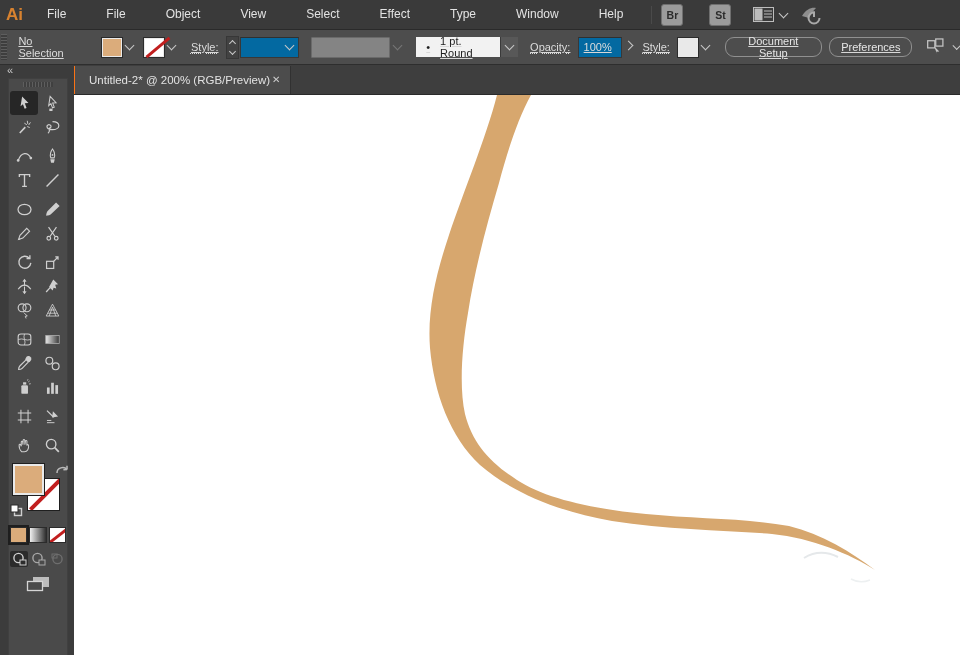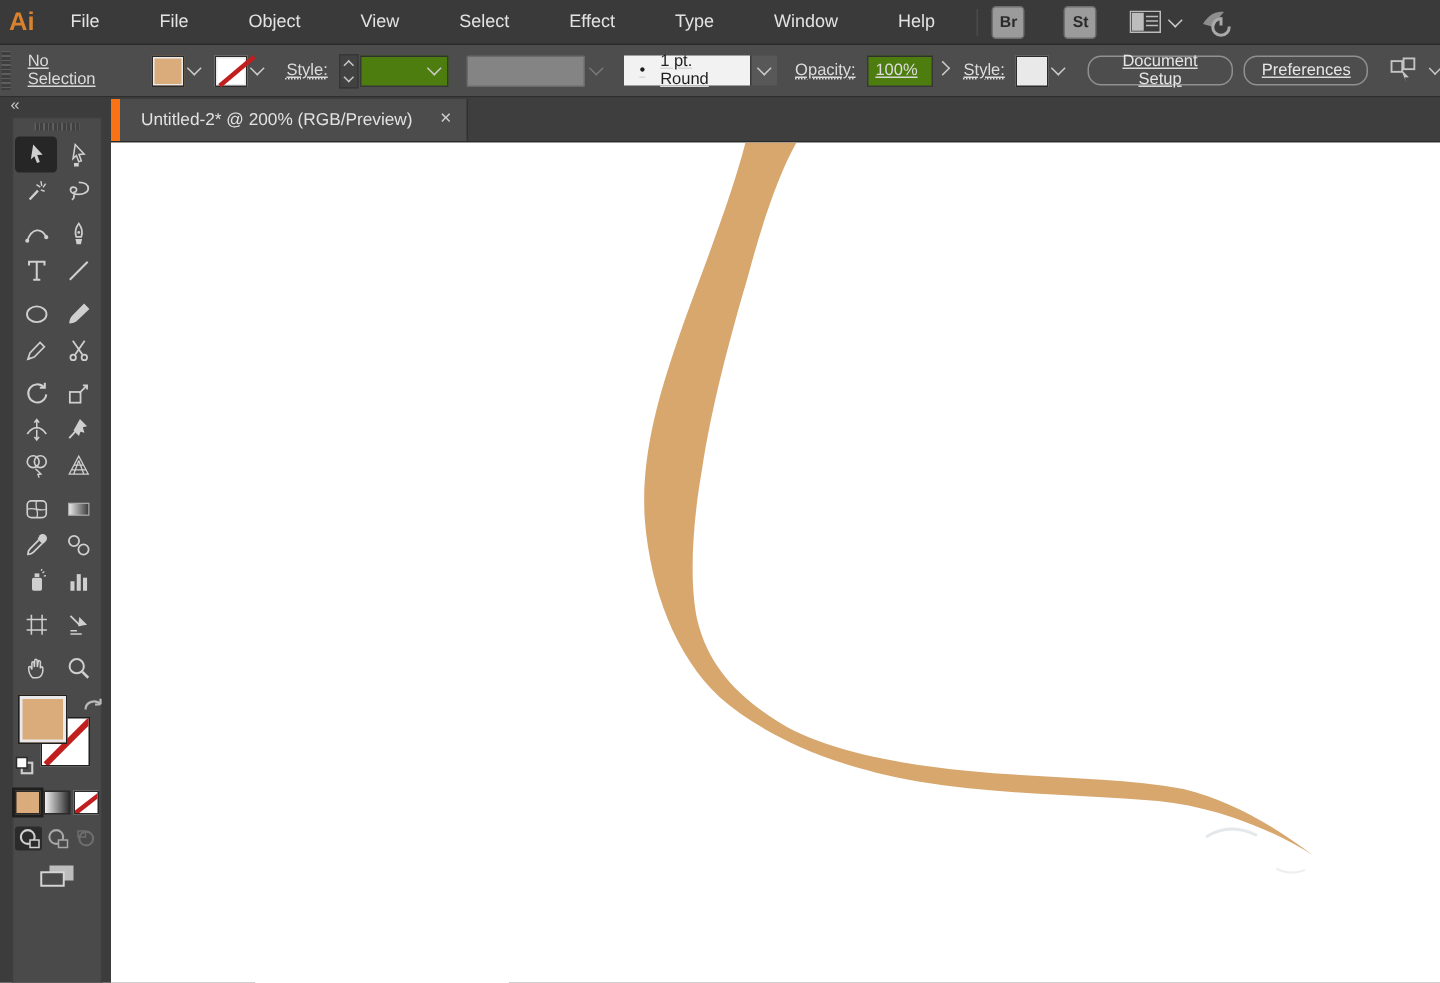--- a/index.html
+++ b/index.html
@@ -23,21 +23,21 @@
   .grip-v{width:7px;height:26px;margin:0 4px 0 1px;background:repeating-linear-gradient(#5e5e5e 0 1px,#3e3e3e 1px 3px);}
   .cb-label{color:#DCDCDC;}
   .cb-link{color:#DCDCDC;text-decoration:underline dotted 1px;text-underline-offset:2px;}
   .swatch{width:22px;height:19px;border:1px solid #2B2B2B;box-shadow:inset 0 0 0 1px #EAEAEA;position:relative;}
   .swatch.none{background:#FFF;}
   .swatch.none:before{content:"";position:absolute;left:-1px;top:8px;width:30px;height:3px;background:#C11E1E;transform:rotate(-40deg);}
   .chv-btn{width:15px;height:19px;display:flex;align-items:center;justify-content:center;background:transparent;}
   .stepper{width:13px;height:21px;background:#424242;border:1px solid #373737;display:flex;flex-direction:column;align-items:center;justify-content:center;gap:3px;margin-right:1px;}
   .stepper .chv{width:4px;height:4px;border-width:1.4px;margin:0;}
   .stepper .up{transform:rotate(-135deg);}
-  .darkfield{background:#4d7c0f;border:1px solid #383838;border-top-color:#303030;height:19px;display:flex;align-items:center;color:#DDD;padding:0 5px;}
+  .darkfield{background:#0369a1;border:1px solid #383838;border-top-color:#303030;height:19px;display:flex;align-items:center;color:#DDD;padding:0 5px;}
   .profile-box{width:86px;height:19px;background:#848484;border:1px solid #6A6A6A;border-radius:1px;}
   .brush-combo{height:20px;background:#F2F2F2;color:#1E1E1E;display:flex;align-items:center;padding:0 10px;gap:10px;font-size:11px;}
   .brush-chv{width:19px;height:20px;background:#585858;display:flex;align-items:center;justify-content:center;border-left:1px solid #3a3a3a;}
   .cb-btn{height:20px;border:1px solid #909090;border-radius:9px;color:#E6E6E6;font-size:11px;display:flex;align-items:center;padding:0 11px;background:transparent;}
   .gapS{width:8px;}.gapM{width:14px;}.gapL{width:22px;}
 
   
   .main{display:flex;height:592px;}
   .dock{width:74px;background:#3C3C3C;display:flex;flex-direction:column;}
   .collapse-row{height:13px;color:#C9C9C9;font-size:11px;line-height:11px;padding-left:7px;}
@@ -61,21 +61,21 @@
   .cgn.grad{background:linear-gradient(90deg,#F0F0F0,#2F2F2F);}
   .cgn.none{background:#FFF;overflow:hidden;}
   .cgn.none:before{content:"";position:absolute;left:-3px;top:5px;width:26px;height:3px;background:#C11E1E;transform:rotate(-38deg);}
   .modes-row{display:flex;gap:1px;width:56px;margin:8px auto 0;}
   .mode{width:18px;height:16px;display:flex;align-items:center;justify-content:center;border-radius:2px;}
   .mode.active{background:#2B2B2B;}
   .screen-mode{width:56px;margin:8px auto 0;display:flex;justify-content:center;}
 
   .right-col{flex:1;display:flex;flex-direction:column;}
   .tabbar{height:29px;background:#3E3E3E;display:flex;align-items:flex-end;border-bottom:1px solid #2A2A2A;}
-  .doc-tab{height:28px;background:#4C4C4C;color:#E2E2E2;font-size:11.5px;display:flex;align-items:center;gap:18px;padding:0 10px 0 14px;border-right:1px solid #313131;border-left:6px solid #f97316;}
+  .doc-tab{height:28px;background:#4C4C4C;color:#E2E2E2;font-size:11.5px;display:flex;align-items:center;gap:2px;padding:0 10px 0 14px;border-right:1px solid #313131;border-left:1px solid #f97316;}
   .tab-close{color:#CCC;font-size:10px;line-height:10px;}
   .canvas{flex:1;background:#FFFFFF;position:relative;}
   .canvas svg{position:absolute;left:0;top:0;}
 </style>
 </head>
 <body>
 
 <div class="menubar">
   <span class="ai-logo" style="color: rgb(216, 130, 47);">Ai</span>
   <div id="menu-items" style="display:flex;gap:12px;">

